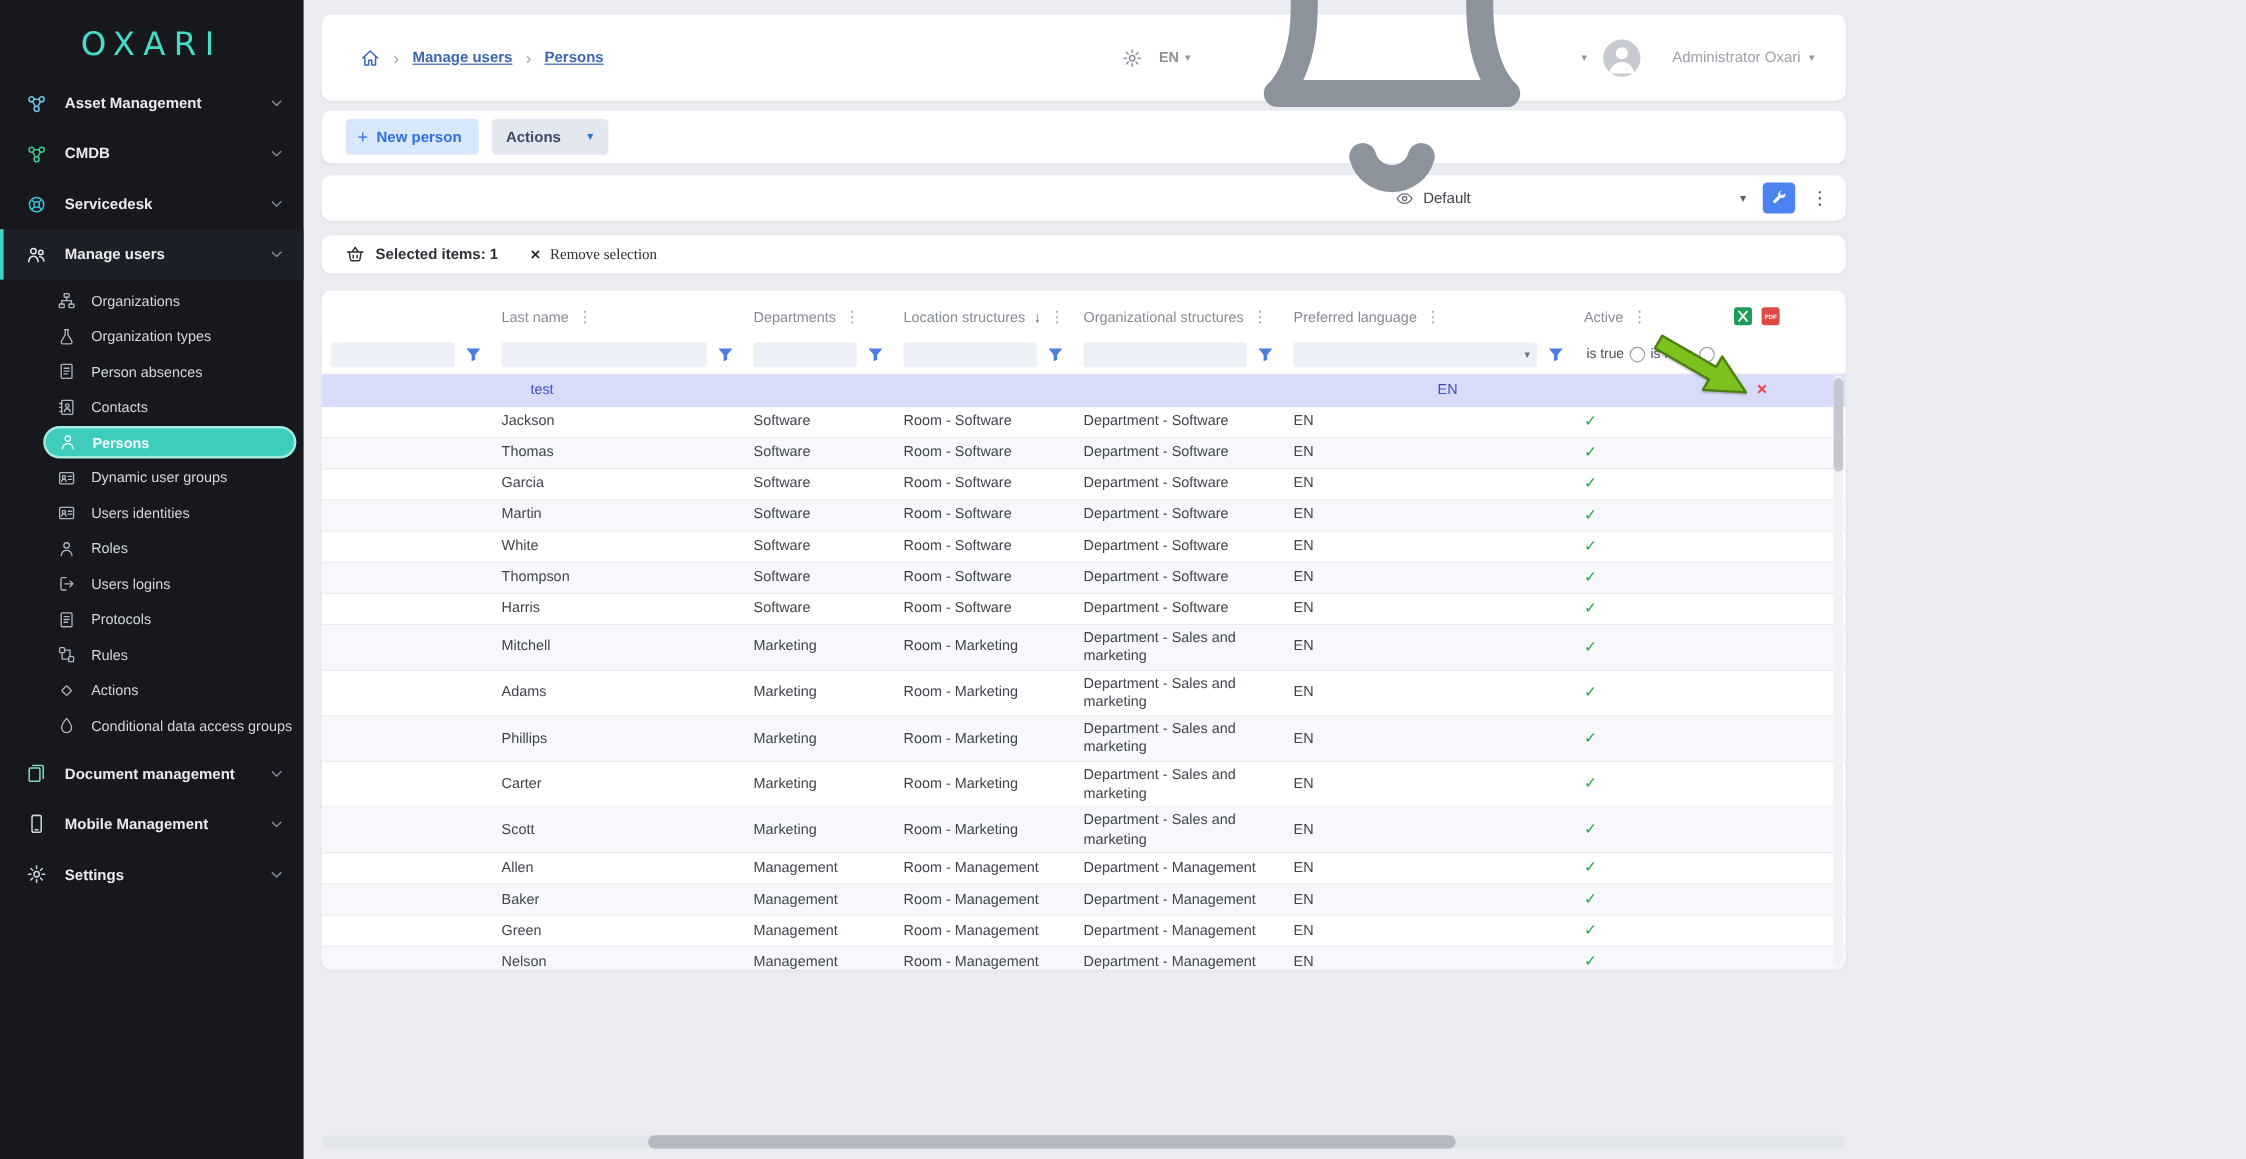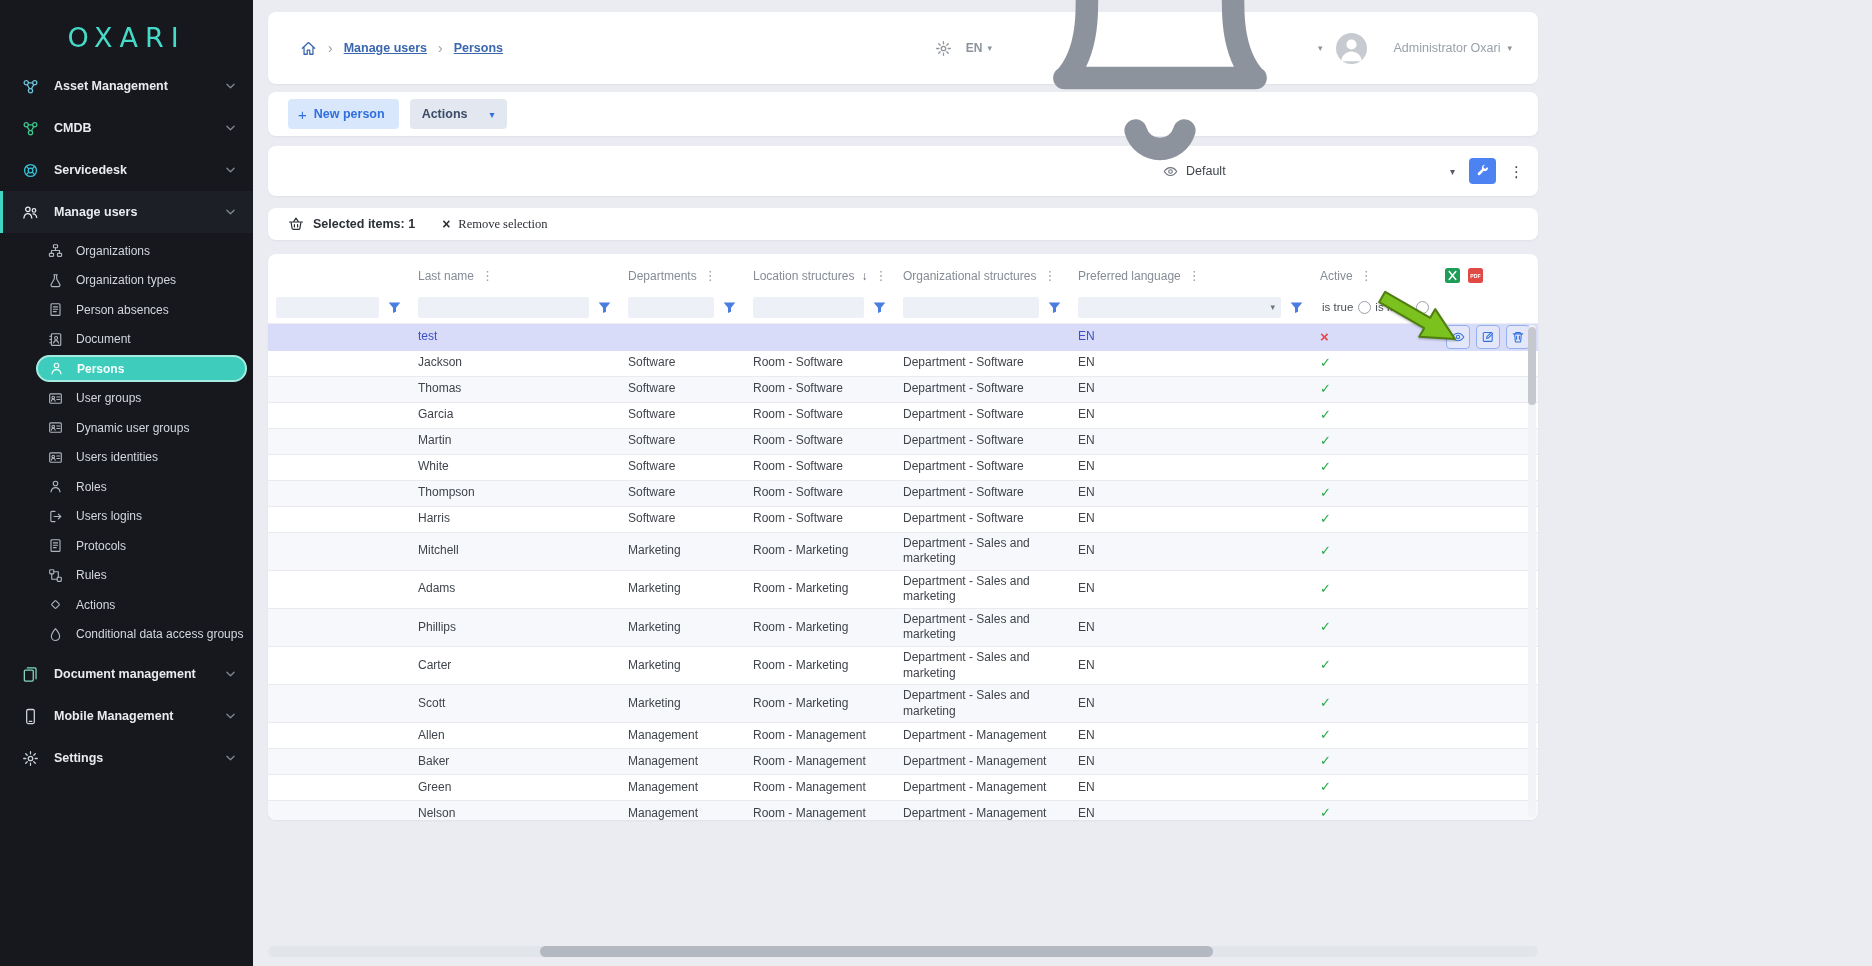--- a/index.html
+++ b/index.html
@@ -46,21 +46,21 @@
 .user-name{margin-left:26px;font-size:12.5px;color:#9aa1a9;cursor:pointer;white-space:nowrap;}
 .user-caret{margin-left:7px;}
 
 .toolbar-card{margin-top:8px;height:44px;display:flex;align-items:center;gap:11px;padding:0 20px;}
 .btn{height:30px;border:none;border-radius:4px;font-size:12.5px;display:flex;align-items:center;}
 .btn-new{background:#d9e7fd;color:#2f6fe0;padding:0 14px 0 10px;gap:7px;font-weight:600;}
 .btn-new .plus{font-size:15px;font-weight:400;line-height:1;}
 .btn-actions{background:#e2e7f0;color:#3c4c66;padding:0 12px;font-weight:600;}
 .btn-actions .tri{margin-left:22px;color:#2f6fe0;font-size:10px;}
 
-.view-card{margin-top:10px;height:50px;display:flex;align-items:center;justify-content:flex-end;padding:0 14px;}
+.view-card{margin-top:10px;height:38px;display:flex;align-items:center;justify-content:flex-end;padding:0 14px;}
 .view-select{display:flex;align-items:center;width:292px;height:26px;cursor:pointer;}
 .view-select .ic{width:15px;height:15px;color:#6d737d;margin-right:8px;}
 .view-name{font-size:12.5px;color:#3f444c;flex:1;}
 .view-caret{color:#555a63;font-size:10px;}
 .wrench-btn{width:27px;height:26px;margin-left:14px;border:none;border-radius:4px;background:#4d82f2;color:#fff;display:flex;align-items:center;justify-content:center;}
 .wrench-btn svg{width:14px;height:14px;}
 .kebab-big{margin-left:13px;color:#3f444c;font-size:15px;cursor:pointer;line-height:1;}
 
 .selection-card{margin-top:12px;height:32px;display:flex;align-items:center;padding:0 20px;}
 .sel-ic{width:16px;height:16px;color:#2b2f36;margin-right:9px;}
@@ -83,21 +83,21 @@
 .f-select{flex:1;height:21px;background:#edf0f7;border-radius:2px;display:flex;align-items:center;justify-content:flex-end;padding:0 6px;cursor:pointer;}
 .f-caret{font-size:9px;color:#6b7280;}
 .funnel{width:15px;height:15px;color:#4a7de0;flex:none;cursor:pointer;}
 .radios{gap:4px;padding-left:10px;overflow:visible;white-space:nowrap;}
 .radio{display:flex;align-items:center;cursor:pointer;}
 .rlabel{font-size:11.5px;color:#4a4f57;}
 .rcircle{width:13px;height:13px;border:1.5px solid #9aa0ab;border-radius:50%;margin-left:5px;background:#fff;flex:none;}
 
 .trow{border-bottom:1px solid #e9ebef;min-height:26px;cursor:pointer;}
 .trow.alt{background:#f7f8fb;}
-.trow.sel{background:#d9dcf8;border-bottom-color:#d9dcf8;}
+.trow.sel{background:#d9dcf8;border-bottom-color:#d9dcf8;gap:24px;}
 .tc{display:flex;align-items:center;padding:3px 8px;font-size:12px;color:#3f444c;line-height:1.3;}
 .trow.sel .tc{color:#3e4fc1;}
 .check{color:#23a845;font-weight:700;font-size:13px;}
 .cross{color:#e8484d;font-weight:700;font-size:15px;}
 .actions-cell{justify-content:flex-end;gap:6px;padding-top:0;padding-bottom:0;padding-right:8px;}
 .row-btn{width:24px;height:24px;flex:none;border:1px solid #93b1f0;border-radius:4px;background:rgba(255,255,255,.3);color:#2f6fe0;display:flex;align-items:center;justify-content:center;padding:4px;}
 
 .vscroll{position:absolute;top:71px;right:2px;bottom:3px;width:8px;background:#f2f3f6;border-radius:4px;}
 .vthumb{position:absolute;top:2px;left:0;width:8px;height:78px;background:#c5c8cf;border-radius:4px;}
 
@@ -208,40 +208,30 @@
           </div>
           <div class="sub-item">
             <span class="nico">
               <svg viewBox="0 0 16 16">
                 <rect x="3.6" y="1.8" width="10" height="12.4" rx="1"></rect>
                 <path d="M1.8 4.5h2M1.8 8h2M1.8 11.5h2"></path>
                 <circle cx="8.6" cy="6.4" r="1.6"></circle>
                 <path d="M6 11.8c.3-1.7 1.3-2.6 2.6-2.6s2.3.9 2.6 2.6"></path>
               </svg>
             </span>
-            <span class="nlabel">Document</span>
+            <span class="nlabel">Contacts</span>
           </div>
           <div class="sub-item selected">
             <span class="nico">
               <svg viewBox="0 0 16 16">
                 <circle cx="8" cy="4.8" r="2.4"></circle>
                 <path d="M3.2 13.8c.4-3 2.2-4.6 4.8-4.6s4.4 1.6 4.8 4.6"></path>
               </svg>
             </span>
             <span class="nlabel">Persons</span>
-          </div>
-          <div class="sub-item">
-            <span class="nico">
-              <svg viewBox="0 0 16 16">
-                <rect x="1.8" y="3" width="12.4" height="10" rx="1"></rect>
-                <circle cx="5.6" cy="7" r="1.4"></circle>
-                <path d="M3.6 10.8c.2-1.3 1-2 2-2s1.8.7 2 2M9.4 6.4h3.2M9.4 9h3.2"></path>
-              </svg>
-            </span>
-            <span class="nlabel">User groups</span>
           </div>
           <div class="sub-item">
             <span class="nico">
               <svg viewBox="0 0 16 16">
                 <rect x="1.8" y="3" width="12.4" height="10" rx="1"></rect>
                 <circle cx="5.6" cy="7" r="1.4"></circle>
                 <path d="M3.6 10.8c.2-1.3 1-2 2-2s1.8.7 2 2M9.4 6.4h3.2M9.4 9h3.2"></path>
               </svg>
             </span>
             <span class="nlabel">Dynamic user groups</span>

